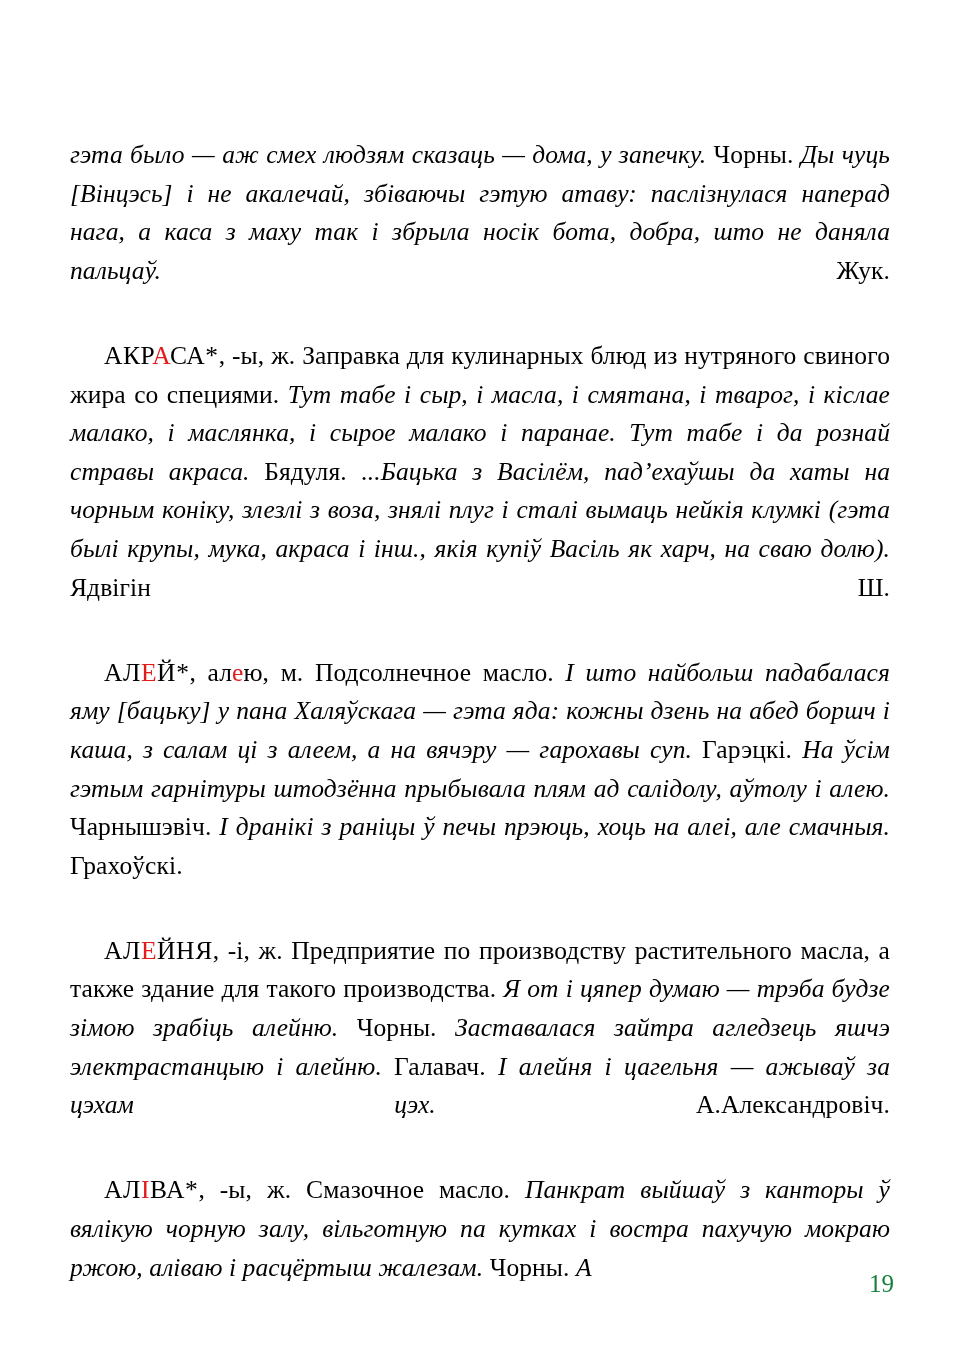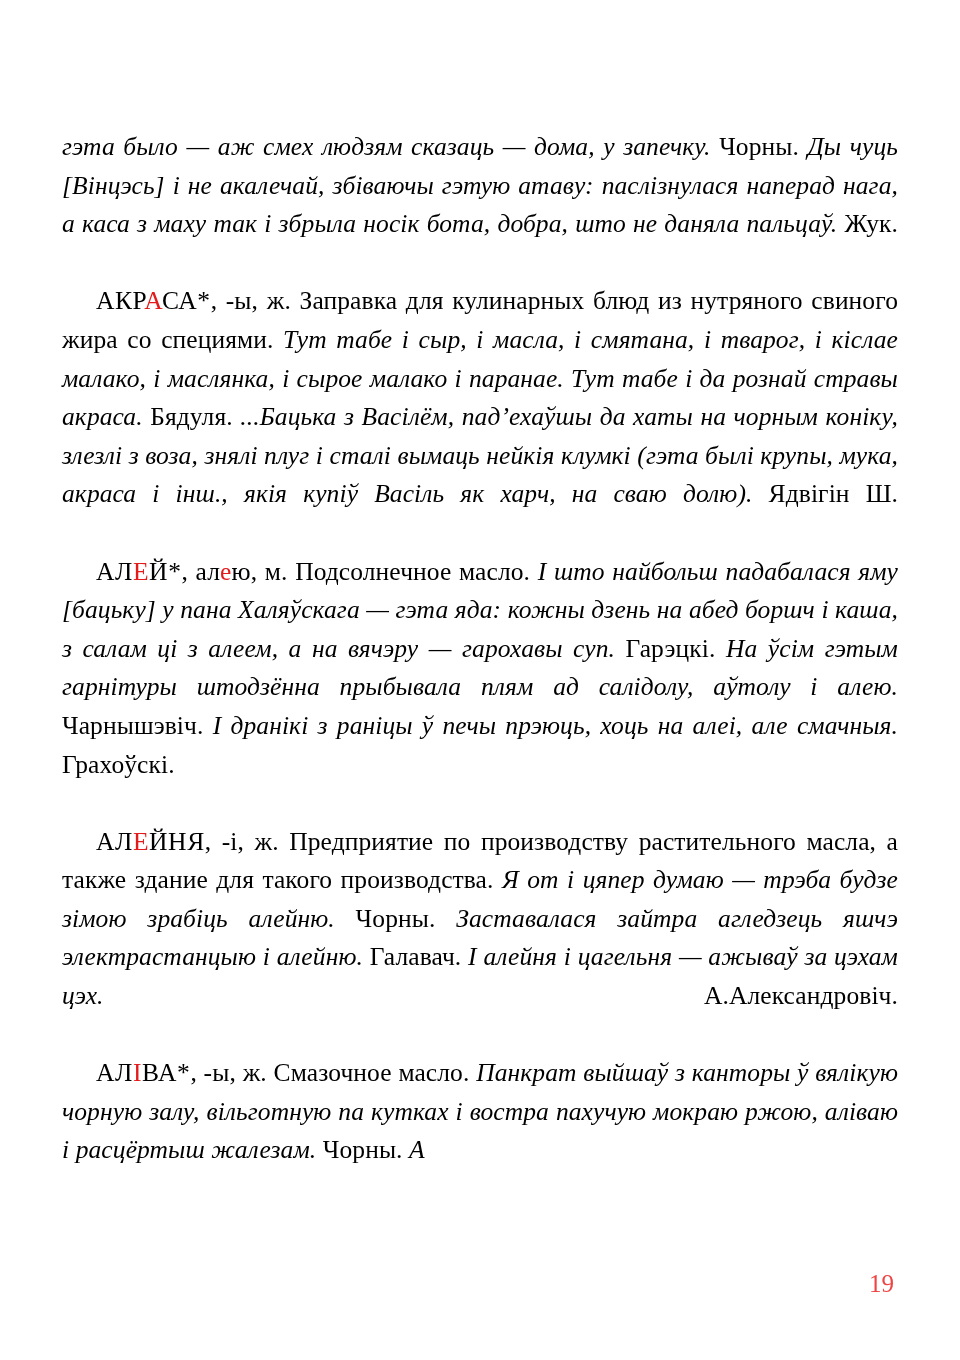--- a/index.html
+++ b/index.html
@@ -23,21 +23,21 @@
     height: 1360px;
     background: #ffffff;
   }
   .text-column {
     position: absolute;
     left: 62px;
     top: 128px;
     width: 836px;
   }
   p.para {
-    margin: 0;
+    margin: 8px;
     padding: 0;
     text-align: justify;
     text-justify: inter-word;
     font-size: 25.5px;
     line-height: 38.6px;
     letter-spacing: 0.1px;
     -webkit-hyphens: none;
     hyphens: none;
   }
   p.para.quote {
@@ -59,21 +59,21 @@
   }
   .src { font-style: normal; }
   .def { font-style: normal; }
   .gram { font-style: normal; }
   .page-number {
     position: absolute;
     right: 66px;
     bottom: 62px;
     font-size: 25px;
     font-family: "Liberation Serif", "DejaVu Serif", serif;
-    color: #ef4444;
+    color: #15803d;
   }
   
   p.para::after {
     content: "";
     display: inline-block;
     width: 100%;
   }
   p.para.nostretch::after { display: none; }
 </style>
 </head>

